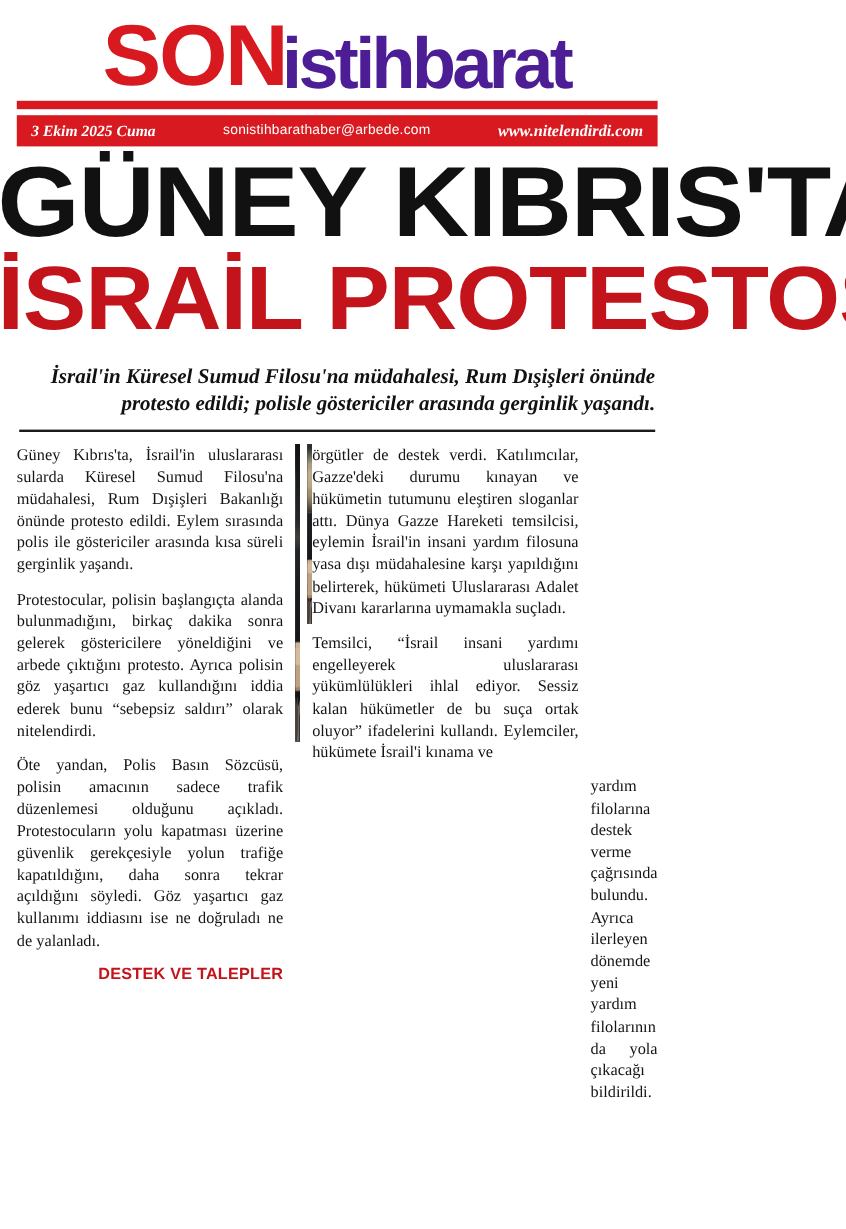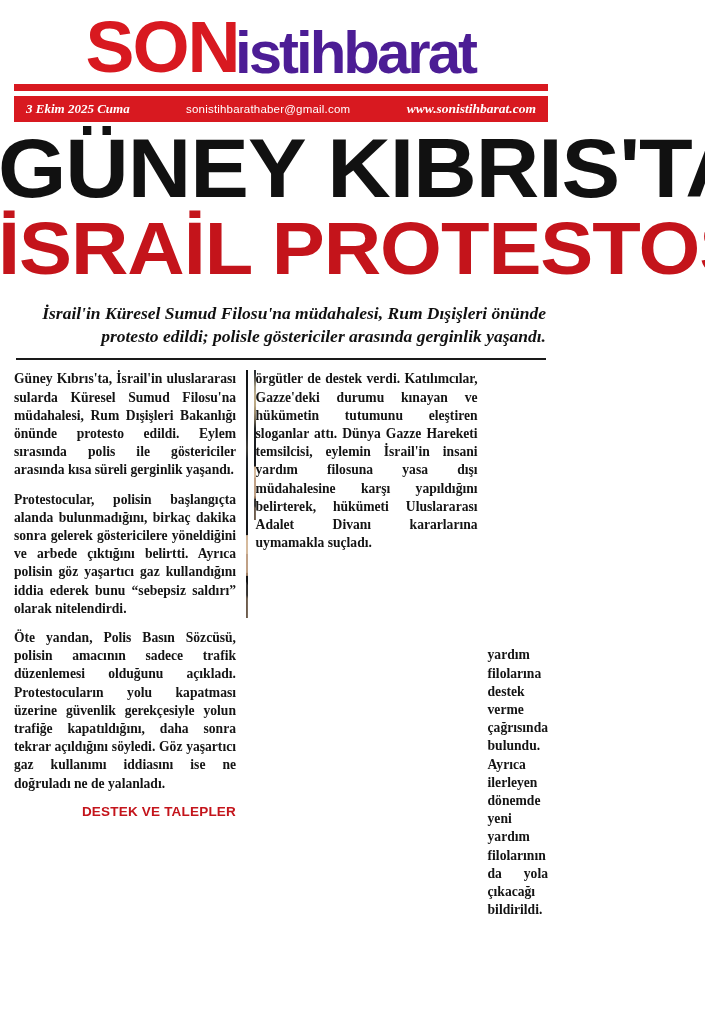--- a/index.html
+++ b/index.html
@@ -143,21 +143,20 @@
     flex-direction: row;
   }
   .para {
     font-family: "Liberation Serif", serif;
     font-size: 13.6px;
     line-height: 1.34;
     color: #141414;
     text-align: justify;
     margin: 0 0 11px 0;
     hyphens: auto;
-    font-weight: bold;
   }
   .subhead {
     font-family: "Liberation Sans", sans-serif;
     font-weight: bold;
     font-size: 13.5px;
     color: #c4141b;
     margin: 4px 0 5px 0;
     letter-spacing: 0.2px;
   }
   .subhead.center {
@@ -269,37 +268,37 @@
 <div class="page">
 
   <div class="masthead">
     <span class="mast-son">SON</span>
     <span class="mast-istihbarat">istihbarat</span>
   </div>
   <div class="mast-rule"></div>
 
   <div class="infobar">
     <span class="date">3 Ekim 2025 Cuma</span>
-    <span class="mail">sonistihbarathaber@gmail.com</span>
-    <span class="web">www.sonistihbarat.com</span>
+    <span class="mail">sonistihbarathaber@arbede.com</span>
+    <span class="web">www.nitelendirdi.com</span>
   </div>
 
   <div class="headline">
     <div class="hl-line1">GÜNEY KIBRIS'TA</div>
     <div class="hl-line2">İSRAİL PROTESTOSU</div>
   </div>
 
   <div class="deck">İsrail'in Küresel Sumud Filosu'na müdahalesi, Rum Dışişleri önünde protesto edildi; polisle göstericiler arasında gerginlik yaşandı.</div>
   <div class="deck-rule"></div>
 
   <div class="body-area">
 
     <div class="col-left">
       <p class="para">Güney Kıbrıs'ta, İsrail'in uluslararası sularda Küresel Sumud Filosu'na müdahalesi, Rum Dışişleri Bakanlığı önünde protesto edildi. Eylem sırasında polis ile göstericiler arasında kısa süreli gerginlik yaşandı.</p>
-      <p class="para">Protestocular, polisin başlangıçta alanda bulunmadığını, birkaç dakika sonra gelerek göstericilere yöneldiğini ve arbede çıktığını belirtti. Ayrıca polisin göz yaşartıcı gaz kullandığını iddia ederek bunu “sebepsiz saldırı” olarak nitelendirdi.</p>
+      <p class="para">Protestocular, polisin başlangıçta alanda bulunmadığını, birkaç dakika sonra gelerek göstericilere yöneldiğini ve arbede çıktığını protesto. Ayrıca polisin göz yaşartıcı gaz kullandığını iddia ederek bunu “sebepsiz saldırı” olarak nitelendirdi.</p>
       <p class="para">Öte yandan, Polis Basın Sözcüsü, polisin amacının sadece trafik düzenlemesi olduğunu açıkladı. Protestocuların yolu kapatması üzerine güvenlik gerekçesiyle yolun trafiğe kapatıldığını, daha sonra tekrar açıldığını söyledi. Göz yaşartıcı gaz kullanımı iddiasını ise ne doğruladı ne de yalanladı.</p>
       <div class="subhead center">DESTEK VE TALEPLER</div>
     </div>
 
     <div class="col-right">
 
       <div class="photo photo-main">
         <div class="scene sc-night"></div>
         <div class="sc-building"></div>
         <div class="sc-light" style="left:30px;top:24px;width:26px;height:26px;"></div>
@@ -341,20 +340,21 @@
         <div class="sc-light" style="left:210px;top:22px;width:26px;height:26px;"></div>
         <div class="sc-banner" style="left:140px;top:34px;width:62px;height:22px;"></div>
         <div class="sc-crowd"></div>
         <div class="sc-heads"></div>
 
       </div>
 
       <div style="display:flex; gap:10px; flex:1 1 auto;">
         <div style="width:222px; flex:0 0 222px;">
           <p class="para">örgütler de destek verdi. Katılımcılar, Gazze'deki durumu kınayan ve hükümetin tutumunu eleştiren sloganlar attı. Dünya Gazze Hareketi temsilcisi, eylemin İsrail'in insani yardım filosuna yasa dışı müdahalesine karşı yapıldığını belirterek, hükümeti Uluslararası Adalet Divanı kararlarına uymamakla suçladı.</p>
+          <p class="para">Temsilci, “İsrail insani yardımı engelleyerek uluslararası yükümlülükleri ihlal ediyor. Sessiz kalan hükümetler de bu suça ortak oluyor” ifadelerini kullandı. Eylemciler, hükümete İsrail'i kınama ve</p>
         </div>
         <div style="flex:1 1 auto; display:flex; align-items:flex-end;">
           <p class="para">yardım filolarına destek verme çağrısında bulundu. Ayrıca ilerleyen dönemde yeni yardım filolarının da yola çıkacağı bildirildi.</p>
         </div>
       </div>
 
     </div>
   </div>
 </div>
 

